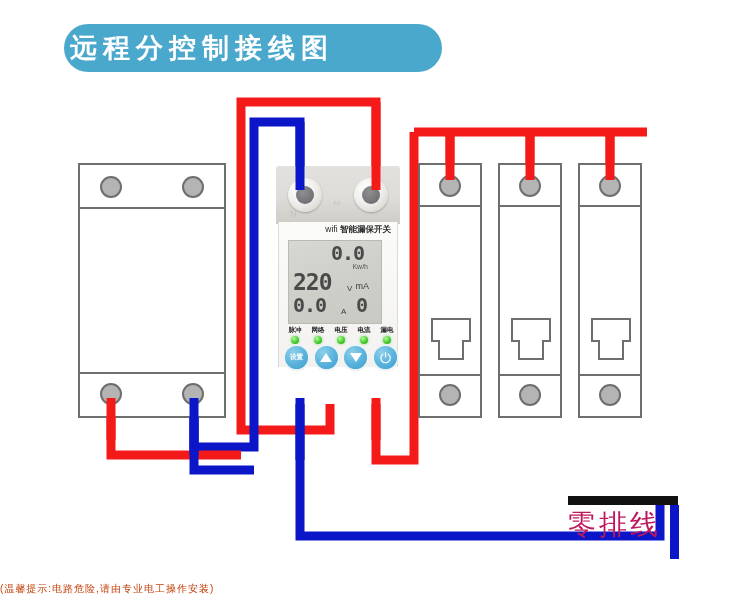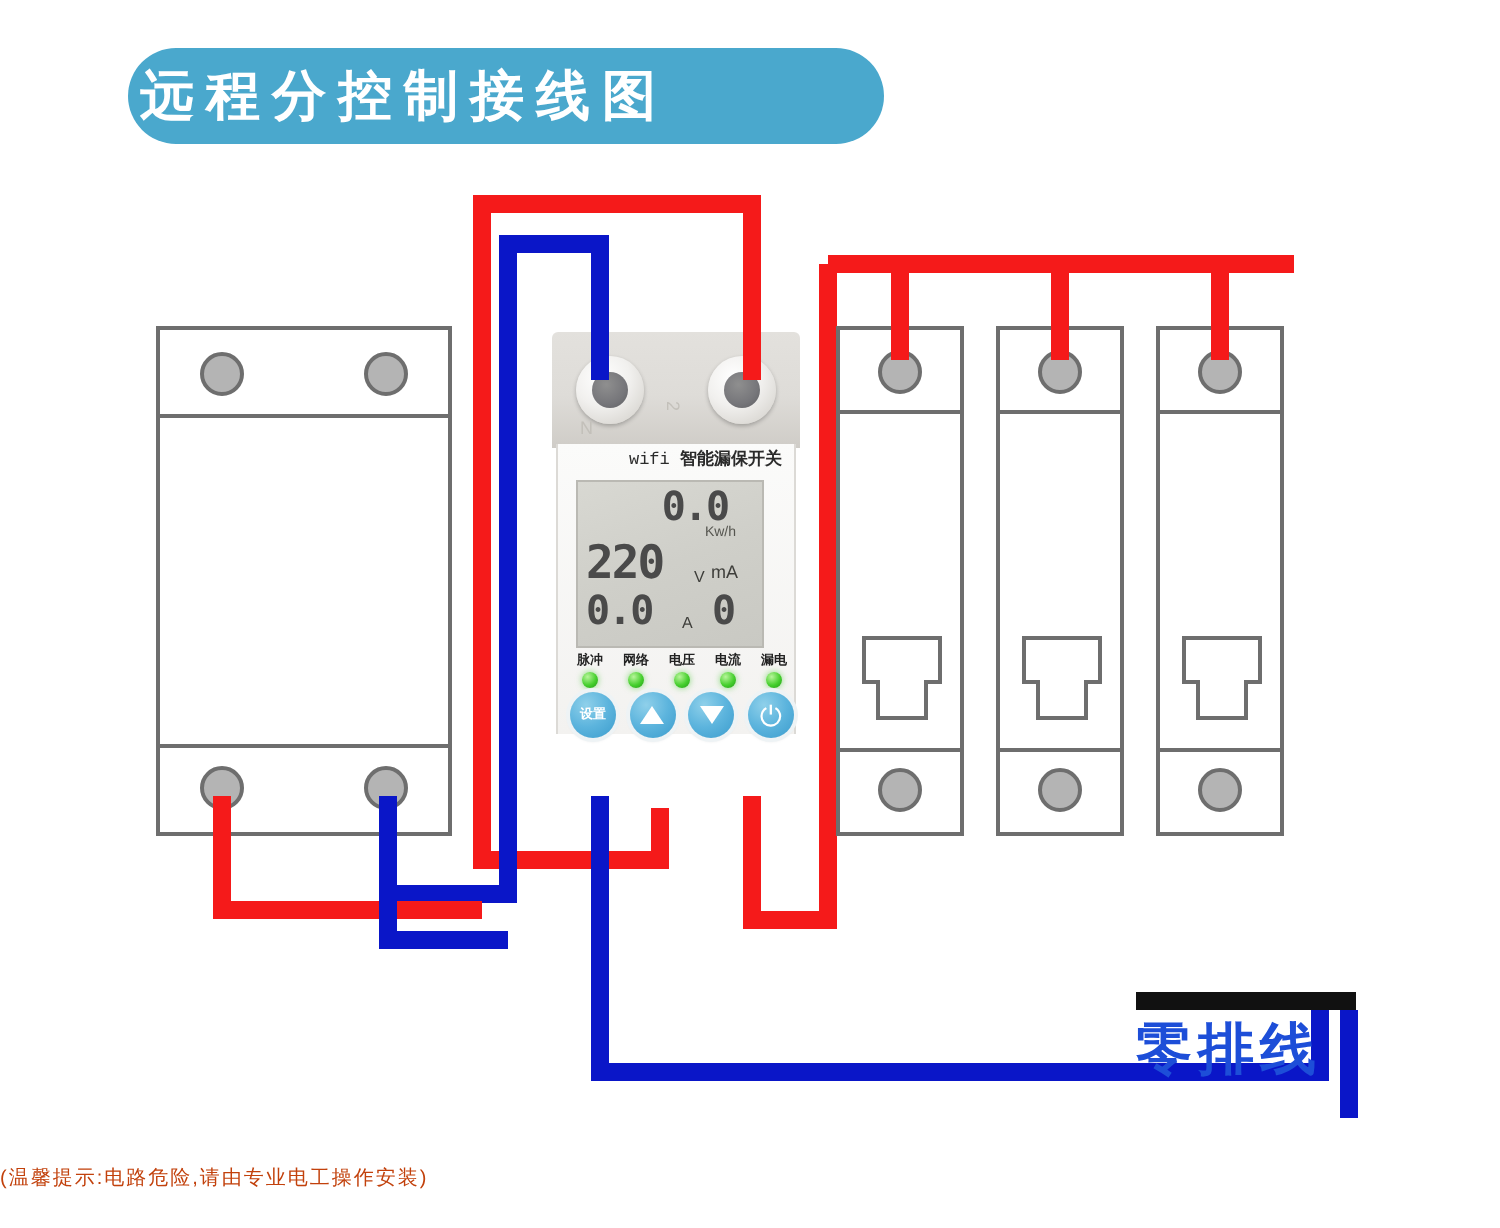--- a/index.html
+++ b/index.html
@@ -154,21 +154,21 @@
   .n-mark {
     position: absolute; left: 14px; bottom: 5px; font-size: 9px; color: #c3c0ba;
   }
   .two-mark {
     position: absolute; left: 58px; bottom: 16px; font-size: 9px; color: #c3c0ba;
     transform: rotate(90deg);
   }
 
   .dev-label {
     position: absolute; left: 0; right: 6px; top: 2px;
-    text-align: right; font-size: 8.5px; color: #2b2b2b; font-weight: bold; font-family: Liberation Mono, monospace;
+    text-align: right; font-size: 8.5px; color: #2b2b2b; font-weight: bold;
   }
   .dev-label .wifi { font-weight: normal; }
 
   .lcd {
     position: absolute; left: 9px; top: 18px;
     width: 94px; height: 84px;
     background: linear-gradient(160deg,#d8d8d2 0%, #cfcfc9 50%, #c9c9c3 100%);
     border: 1px solid #bab9b3;
   }
   .seg {
@@ -223,21 +223,21 @@
 
   
   .busbar-note {
     position: absolute; left: 568px; top: 496px; z-index: 4;
   }
   .busbar-note .bar {
     width: 110px; height: 9px; background: #111111;
   }
   .busbar-note .txt {
     margin-top: 5px;
-    font-size: 28px; font-weight: bold; color: #1d4ed8; letter-spacing: 3px;
+    font-size: 28px; font-weight: normal; color: #be185d; letter-spacing: 3px;
     line-height: 30px;
   }
   .busbar-note .bluebar {
     position: absolute; left: 102px; top: 9px; width: 9px; height: 54px; background: #0a16c8;
   }
 
   
   .footer {
     position: absolute; left: 0; right: 0; bottom: 18px;
     text-align: left;

